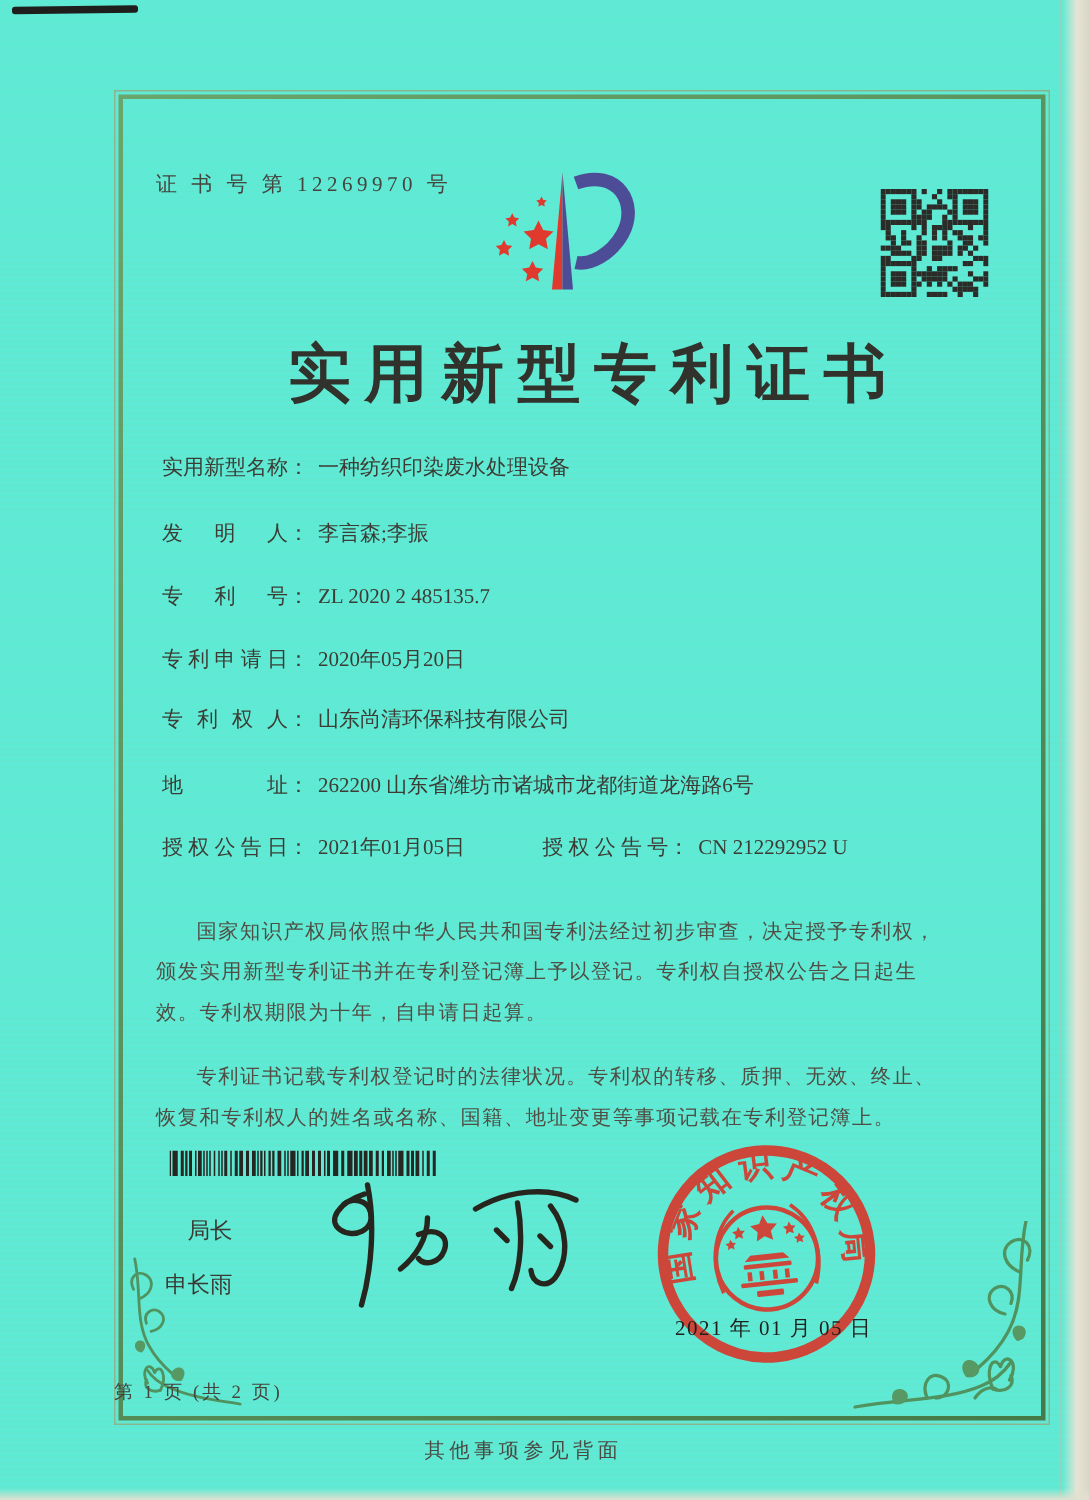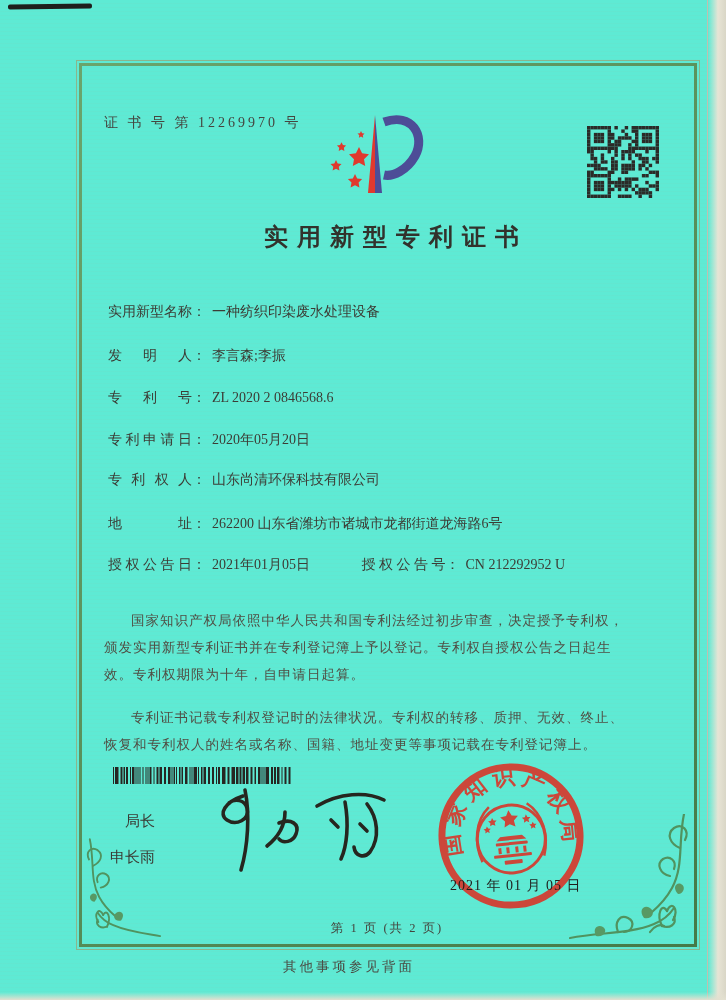--- a/index.html
+++ b/index.html
@@ -20,38 +20,38 @@
     transform:rotate(-.6deg);border-radius:2px;}
   
   .frame{position:absolute;left:76px;top:60px;width:622px;height:888px;
     border:1px solid #8cb58d;}
   .frame::after{content:"";position:absolute;inset:2px;border:3px solid #548d57;
     border-image:linear-gradient(135deg,#6aa56c,#457a48) 1;}
   .cert-no{position:absolute;left:104px;top:114px;font-size:14px;letter-spacing:3px;color:#45453f;}
   .logo{position:absolute;left:328px;top:108px;width:104px;height:96px;}
   .qr{position:absolute;left:587px;top:126px;width:72px;height:72px;}
   .title{position:absolute;left:76px;top:221px;width:622px;text-align:center;
-    font-size:24px;font-weight:600;letter-spacing:9px;padding-left:9px;color:#32322c;}
+    font-size:42px;font-weight:600;letter-spacing:9px;padding-left:9px;color:#32322c;}
   .fields{position:absolute;left:108px;top:0;width:566px;font-size:14px;color:#3c3c35;}
   .frow{position:absolute;left:0;white-space:nowrap;}
   .r1{top:303px}.r2{top:347px}.r3{top:389px}.r4{top:431px}.r5{top:471px}.r6{top:515px}.r7{top:556px}
   .flabel{display:inline-block;width:84px;text-align:justify;text-align-last:justify;vertical-align:bottom;}
   .colon{display:inline-block;margin-right:6px;}
   .pair2{margin-left:48px;}
   .paras{position:absolute;left:88px;top:591px;width:560px;font-size:13.5px;line-height:27px;
     letter-spacing:1px;color:#504e44;}
   .paras p{margin:16px;text-indent:2em;}
   .barcode{position:absolute;left:113px;top:767px;width:178px;height:17px;}
   .signer{position:absolute;left:110px;top:803px;font-size:15px;color:#3a3a33;line-height:36px;text-align:right;}
   .signature{position:absolute;left:205px;top:780px;width:200px;height:100px;}
   .seal{position:absolute;left:436px;top:761px;width:150px;height:150px;transform:rotate(-6deg);opacity:.92;}
   .seal-date{position:absolute;left:450px;top:877px;font-size:14px;letter-spacing:1px;color:#1f1f1c;z-index:3;}
   .flourish-r{position:absolute;left:566px;top:814px;width:128px;height:130px;opacity:.9;}
   .flourish-l{position:absolute;left:82px;top:838px;width:100px;height:104px;opacity:.9;transform:scaleX(-1);}
-  .page-note{position:absolute;left:76px;top:920px;width:622px;text-align:center;font-size:12.5px;color:#44443d;letter-spacing:2px;}
+  .page-note{position:absolute;left:76px;top:920px;width:622px;font-size:12.5px;color:#44443d;letter-spacing:2px;}
   .back-note{position:absolute;left:0;top:958px;width:698px;text-align:center;font-size:13.5px;color:#4a4a42;letter-spacing:3px;}
   svg{display:block}
 </style>
 </head>
 <body>
 
 <div class="page">
 
   <div class="scan-streak"></div>
   <div class="frame"></div>
@@ -317,21 +317,21 @@
   <div class="title">实用新型专利证书</div>
 
   <div class="fields">
     <div class="frow r1">
       <span class="flabel">实用新型名称</span><span class="colon">：</span><span>一种纺织印染废水处理设备</span>
     </div>
     <div class="frow r2">
       <span class="flabel">发明人</span><span class="colon">：</span><span>李言森;李振</span>
     </div>
     <div class="frow r3">
-      <span class="flabel">专利号</span><span class="colon">：</span><span>ZL 2020 2 0846568.6</span>
+      <span class="flabel">专利号</span><span class="colon">：</span><span>ZL 2020 2 485135.7</span>
     </div>
     <div class="frow r4">
       <span class="flabel">专利申请日</span><span class="colon">：</span><span>2020年05月20日</span>
     </div>
     <div class="frow r5">
       <span class="flabel">专利权人</span><span class="colon">：</span><span>山东尚清环保科技有限公司</span>
     </div>
     <div class="frow r6">
       <span class="flabel">地址</span><span class="colon">：</span><span>262200 山东省潍坊市诸城市龙都街道龙海路6号</span>
     </div>

